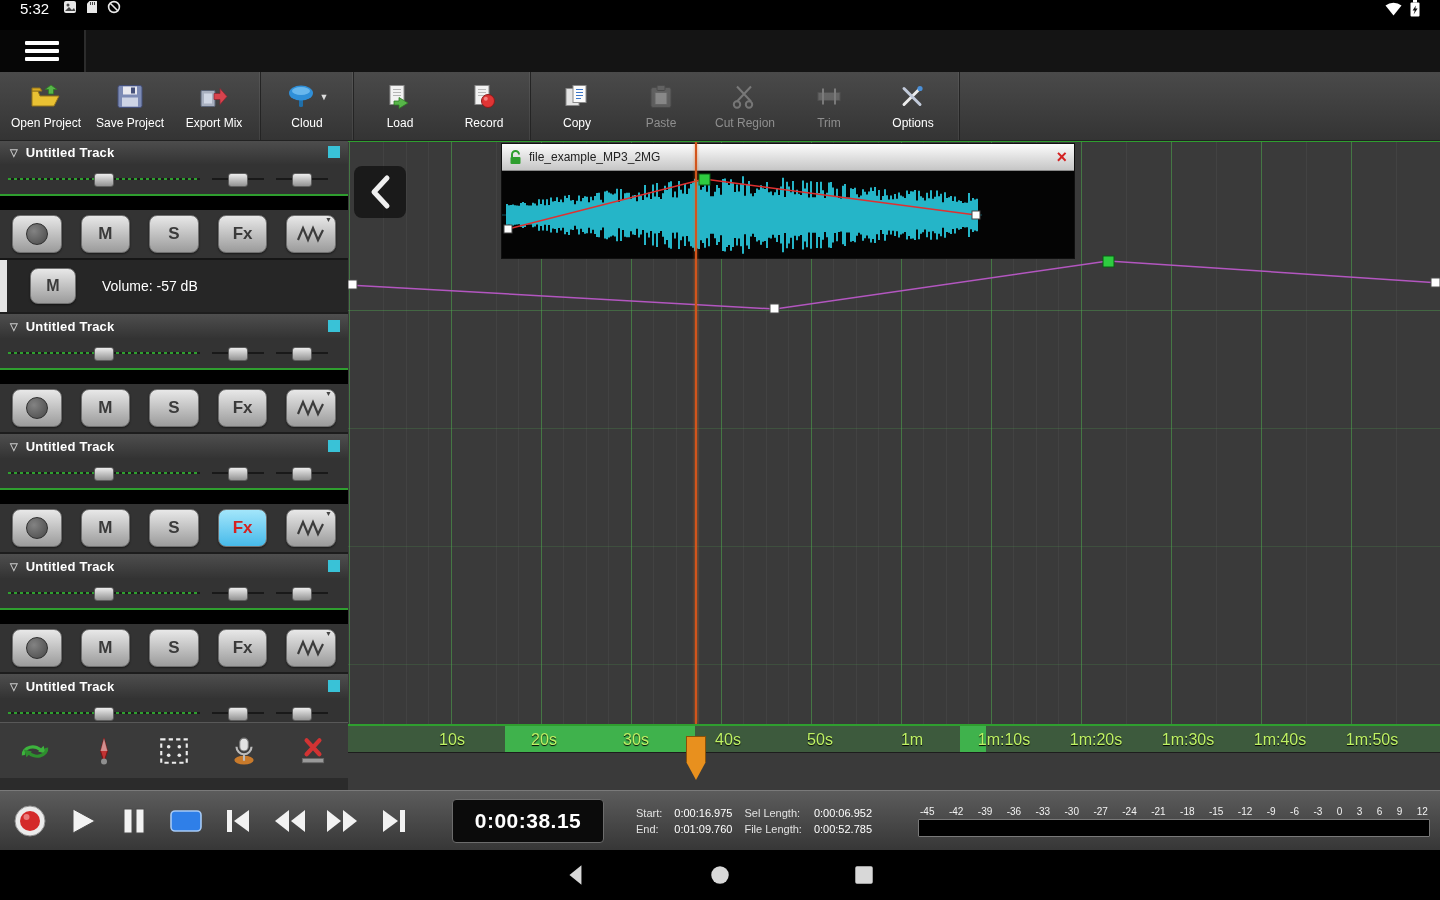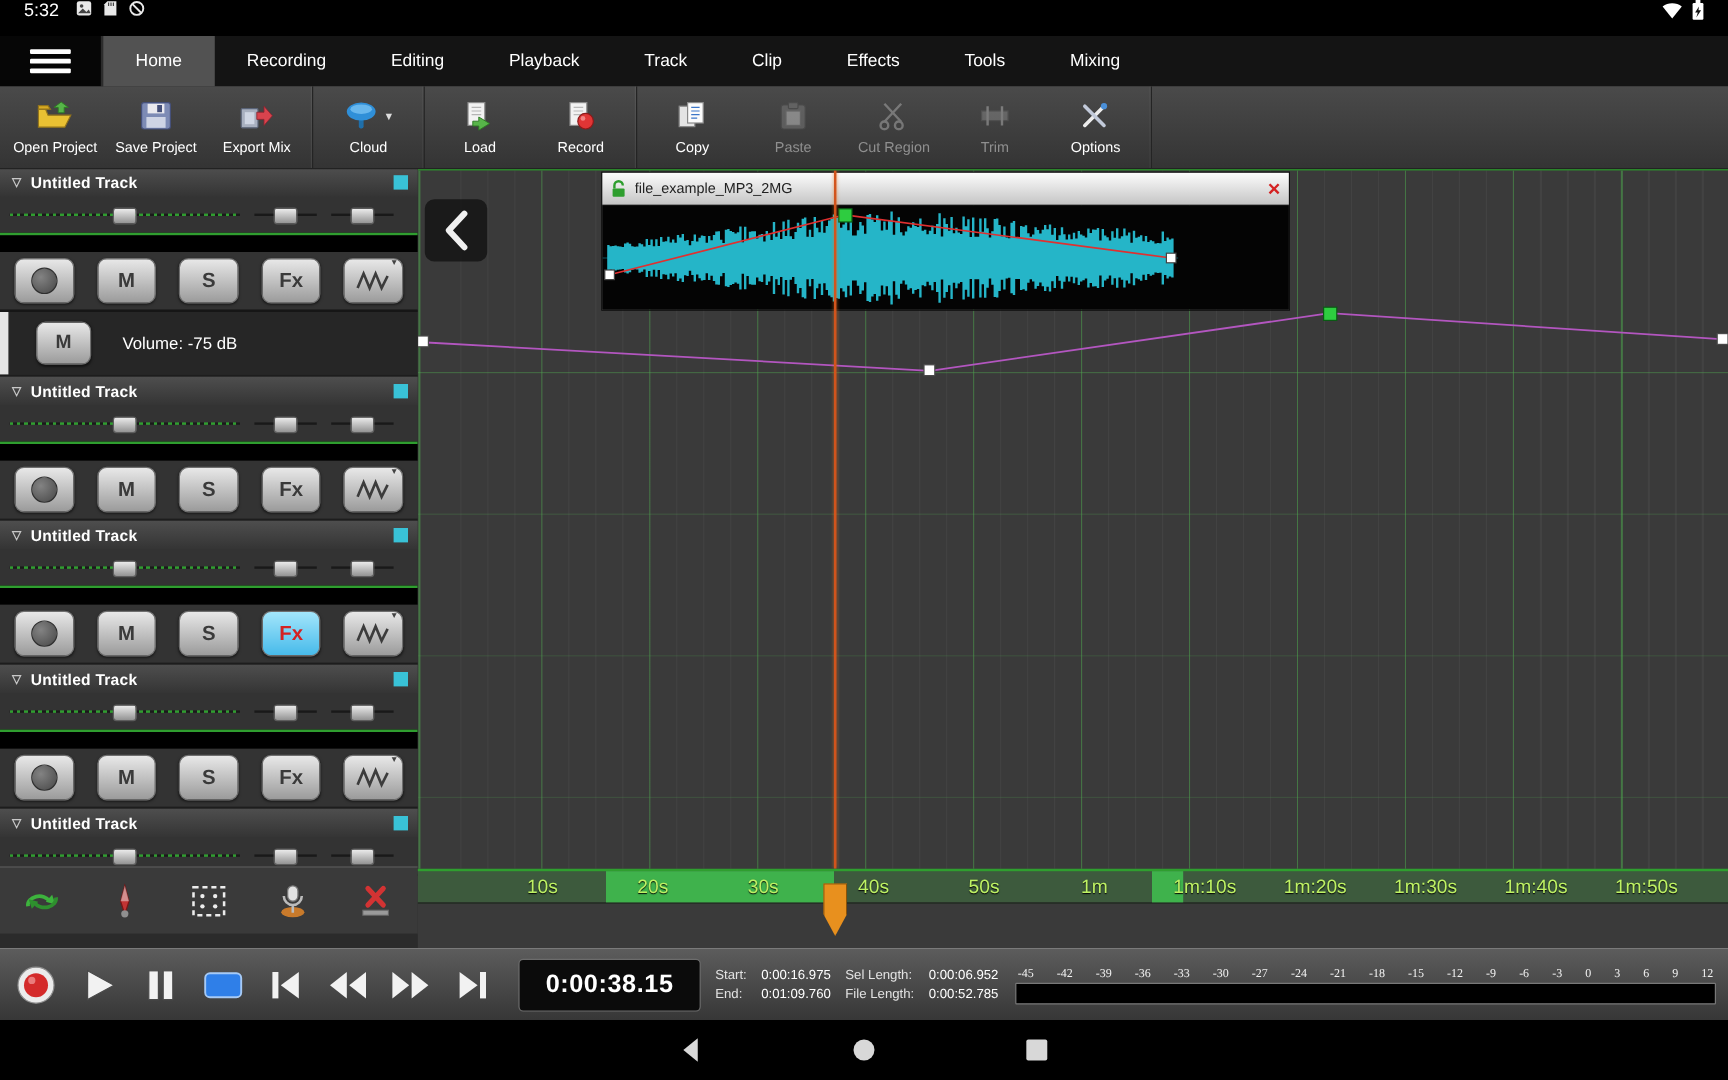--- a/index.html
+++ b/index.html
@@ -76,28 +76,28 @@
   .clip-close{color:#d42222;font-weight:bold;font-size:18px;line-height:1;cursor:pointer;}
   .clip-body{position:relative;height:87px;background:#040404;}
   .playhead{position:absolute;left:347px;top:0;width:2px;height:582px;background:#d2541c;z-index:4;box-shadow:0 0 3px rgba(230,120,40,.8);}
   .collapse-btn{position:absolute;left:6px;top:24px;width:52px;height:52px;background:rgba(14,14,14,.72);border-radius:8px;display:flex;align-items:center;justify-content:center;z-index:7;cursor:pointer;}
   .ruler{position:absolute;left:0;top:582px;width:1092px;height:26px;background:#3d5a3d;border-top:2px solid #2f9e2f;border-bottom:1px solid #1c1c1c;z-index:5;cursor:pointer;}
   .ruler .sel{position:absolute;top:0;height:26px;background:#3fc24f;opacity:.85;}
   .ruler-label{position:absolute;top:5px;transform:translateX(-50%);font-size:16px;color:#bef264;text-shadow:0 1px 1px #000;}
   .playhead-marker{position:absolute;left:338px;top:594px;width:18px;height:42px;background:#e8901e;border:1px solid #8a5208;clip-path:polygon(0 0,100% 0,100% 58%,50% 100%,0 58%);z-index:6;cursor:grab;}
 
   
-  .transport{position:absolute;top:790px;left:0;right:0;height:60px;background:linear-gradient(#5c5c5c,#363636);border-top:1px solid #7a7a7a;display:flex;align-items:center;z-index:20;}
+  .transport{position:absolute;top:790px;left:0;right:0;height:60px;background:linear-gradient(#5c5c5c,#363636);border-top:1px solid #7a7a7a;display:flex;align-items:center;z-index:20;gap:20px;}
   .tp-buttons{display:flex;align-items:center;height:100%;padding:0 4px;}
   .tp-btn{width:52px;height:54px;display:flex;align-items:center;justify-content:center;cursor:pointer;}
   .time-display{width:150px;height:42px;background:#0b0b0b;border:1px solid #6c6c6c;border-radius:4px;color:#fff;font-size:21px;font-weight:bold;display:flex;align-items:center;justify-content:center;margin:0 12px 0 8px;letter-spacing:.5px;}
   .tp-info{display:grid;grid-template-columns:auto auto auto auto;column-gap:12px;row-gap:4px;font-size:11px;color:#fff;align-items:center;}
   .tp-info .lbl{color:#e2e2e2;}
   .tp-info .val{color:#fff;}
-  .meter{flex:1;margin-left:14px;margin-right:10px;min-width:0;font-family:Liberation Serif, serif;}
+  .meter{flex:1;margin-left:26px;margin-right:10px;min-width:0;}
   .meter-scale{display:flex;justify-content:space-between;color:#f2f2f2;font-size:10px;padding:0 2px;}
   .meter-bar{height:16px;background:#000;border:1px solid #787878;margin-top:2px;border-radius:1px;}
 
   
   .nav-bar{position:absolute;top:850px;left:0;right:0;height:50px;background:#000;display:flex;align-items:center;justify-content:center;gap:120px;z-index:20;}
   .nav-ic{display:flex;align-items:center;justify-content:center;cursor:pointer;}
 </style>
 </head>
 <body>
 
@@ -143,31 +143,20 @@
   </div>
 
   <div class="tab-bar">
     <div class="hamburger">
       <div class="bars">
           <div></div>
           <div></div>
           <div></div>
         </div>
     </div>
-    <div style="display:flex" id="tab-strip">
-        <div class="tab active">Home</div>
-        <div class="tab">Recording</div>
-        <div class="tab">Editing</div>
-        <div class="tab">Playback</div>
-        <div class="tab">Track</div>
-        <div class="tab">Clip</div>
-        <div class="tab">Effects</div>
-        <div class="tab">Tools</div>
-        <div class="tab">Mixing</div>
-      </div>
   </div>
 
   <div class="toolbar" id="toolbar">
       <div class="tb-group">
         <div class="tb-btn">
           <div class="tb-icon-row">
             <svg width="30" height="25" viewBox="0 0 30 25">
               <path d="M1 7v15h22l5-10H9L7 7z" fill="#e9c133" stroke="#93741c"></path>
               <path d="M1 7V4h8l2 3z" fill="#d9ab22" stroke="#93741c"></path>
               <path d="M20 1l6 4.5h-3.5V10h-5V5.5H14z" fill="#57b549" stroke="#2e7a24" stroke-width="0.8"></path>
@@ -321,21 +310,21 @@
               <div class="t-btn">
                 <svg width="30" height="20" viewBox="0 0 30 20">
                   <polyline points="2,16 7,4 12,16 17,4 22,16 27,6" fill="none" stroke="#3c3c3c" stroke-width="2.2"></polyline>
                 </svg>
                 <span class="corner">▼</span>
               </div>
             </div>
             <div class="t-volume">
               <div class="indent"></div>
               <div class="t-btn vm-btn">M</div>
-              <span class="vol-label">Volume: -75 dB</span>
+              <span class="vol-label">Volume: -57 dB</span>
             </div>
           </div>
           <div class="track">
             <div class="t-header">
               <span class="t-arrow">▽</span>
               <span class="t-name">Untitled Track</span>
               <span class="t-square"></span>
             </div>
             <div class="t-sliders">
               <div class="slider long">

